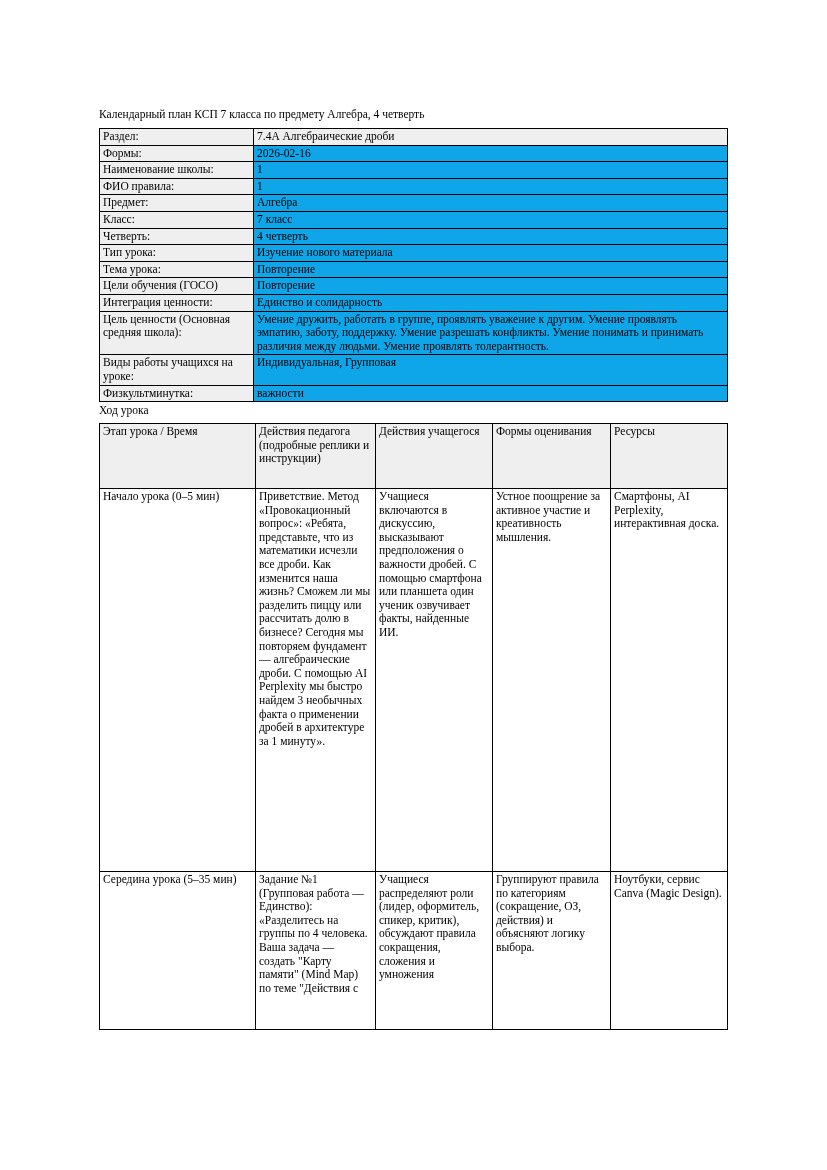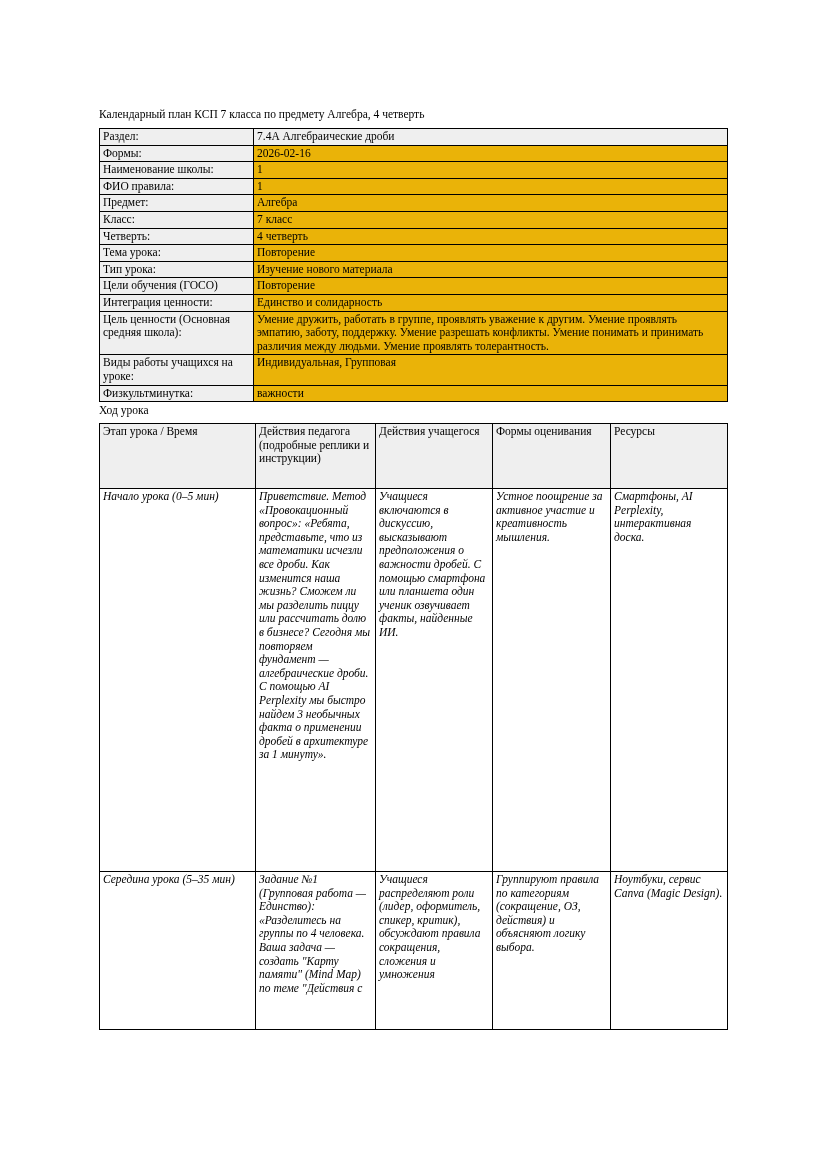--- a/index.html
+++ b/index.html
@@ -56,29 +56,29 @@
     text-align: left;
     font-weight: normal;
     word-wrap: break-word;
     overflow-wrap: break-word;
   }
   
   #info-table col.c-label { width: 154px; }
   #info-table col.c-value { width: 474px; }
   #info-table tr.shaded td { background: #efefef; }
   #info-table td.label { background: #efefef; }
-  #info-table td.value { background: #eab308; }
+  #info-table td.value { background: #0ea5e9; }
   
   #flow-table col.c1 { width: 156px; }
   #flow-table col.c2 { width: 120px; }
   #flow-table col.c3 { width: 117px; }
   #flow-table col.c4 { width: 118px; }
   #flow-table col.c5 { width: 117px; }
   #flow-table thead td { background: #efefef; height: 62px; vertical-align: top; }
-  #flow-table tbody td { background: #ffffff; font-style: italic; }
+  #flow-table tbody td { background: #ffffff; }
   .row-tall td { height: 380px; }
   .row-mid td { height: 155px; }
 </style>
 </head>
 <body>
 
 <div class="page">
   <div class="content">
 
     <p class="doc-title">Календарный план КСП 7 класса по предмету Алгебра, 4 четверть</p>
@@ -111,26 +111,26 @@
           </tr>
           <tr>
             <td class="label">Класс:</td>
             <td class="value">7 класс</td>
           </tr>
           <tr>
             <td class="label">Четверть:</td>
             <td class="value">4 четверть</td>
           </tr>
           <tr>
+            <td class="label">Тип урока:</td>
+            <td class="value">Изучение нового материала</td>
+          </tr>
+          <tr>
             <td class="label">Тема урока:</td>
             <td class="value">Повторение</td>
-          </tr>
-          <tr>
-            <td class="label">Тип урока:</td>
-            <td class="value">Изучение нового материала</td>
           </tr>
           <tr>
             <td class="label">Цели обучения (ГОСО)</td>
             <td class="value">Повторение</td>
           </tr>
           <tr>
             <td class="label">Интеграция ценности:</td>
             <td class="value">Единство и солидарность</td>
           </tr>
           <tr>

